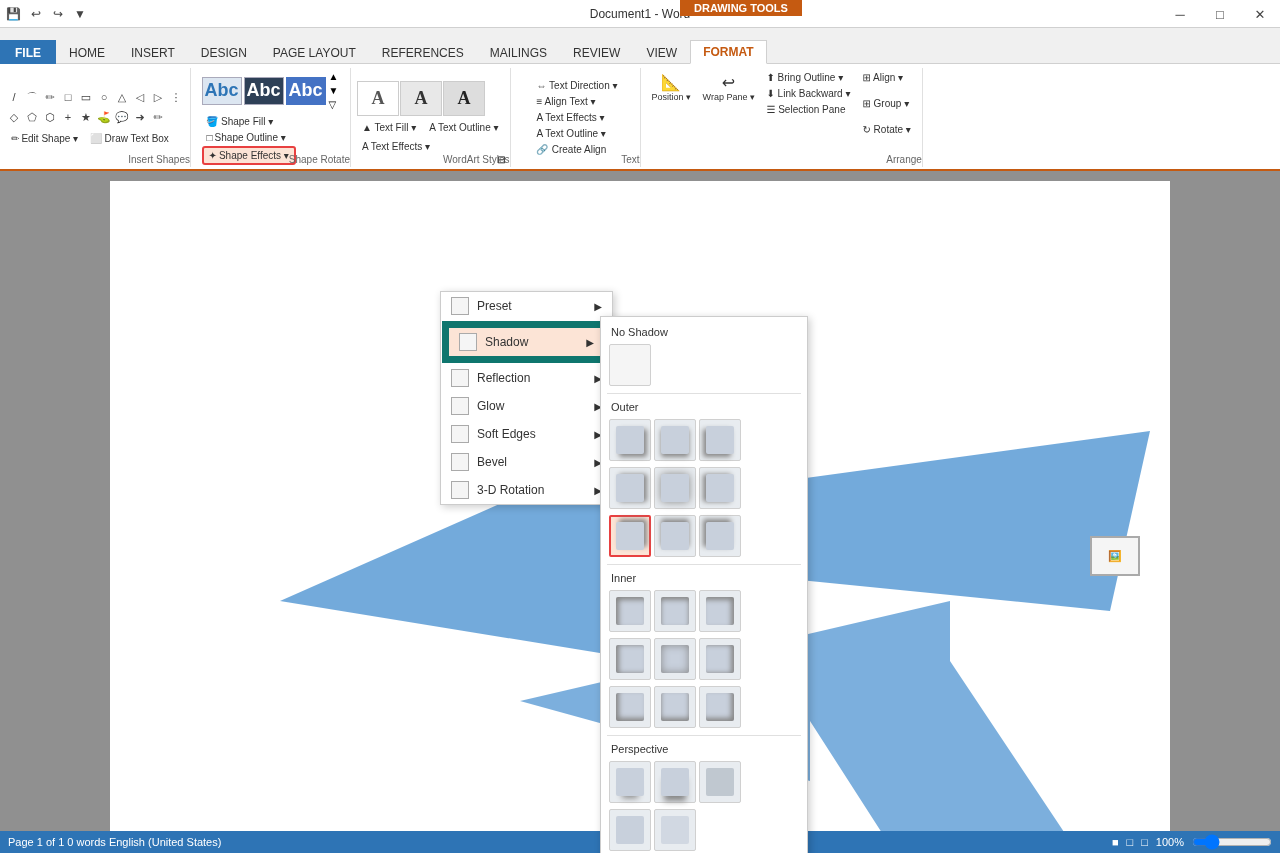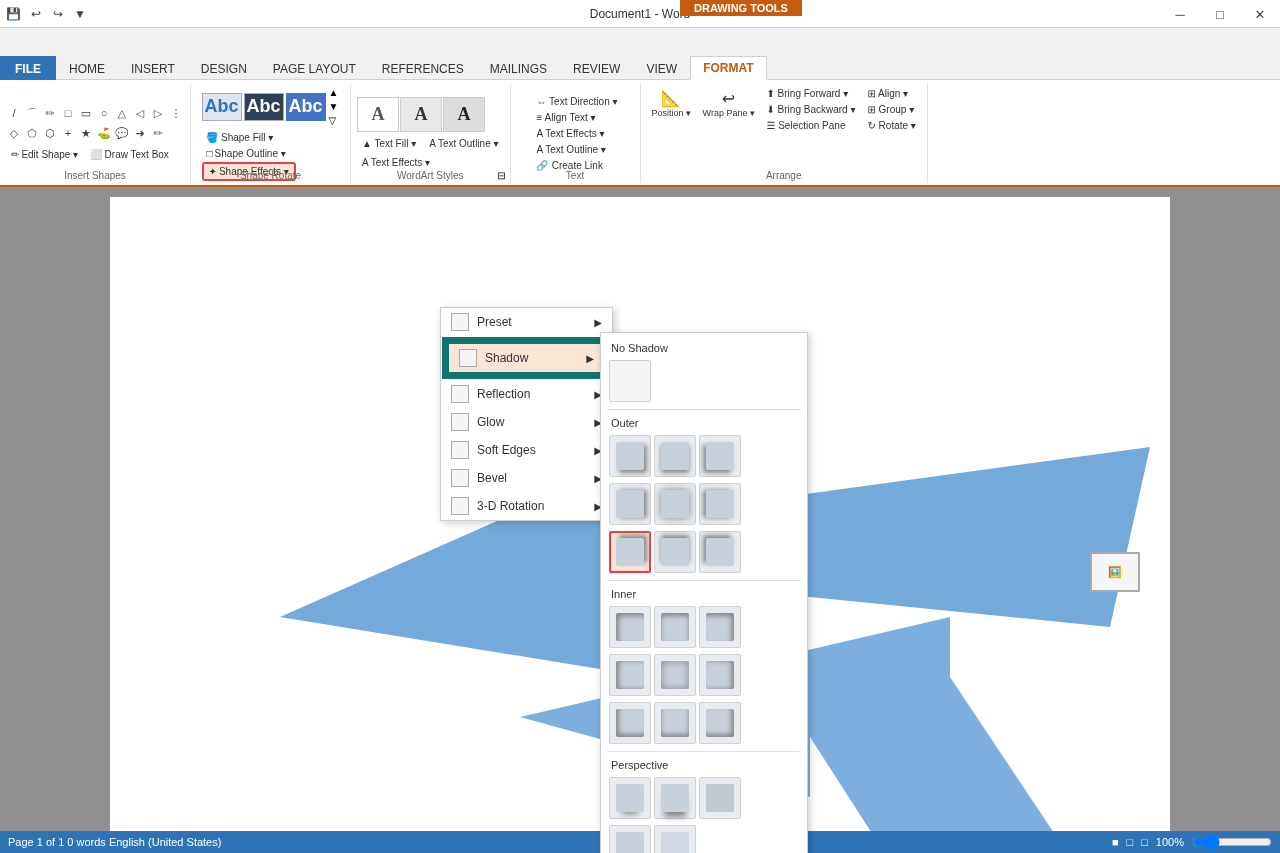--- a/index.html
+++ b/index.html
@@ -48,21 +48,20 @@
       font-size: 12px; cursor: pointer; color: #444;
     }
 
     
     #tabs {
       display: flex;
       background: #f0f0f0;
       border-bottom: 1px solid #d0d0d0;
       height: 36px;
       align-items: flex-end;
-      margin-top: 16px;
     }
     .tab {
       padding: 5px 12px;
       font-size: 12px;
       cursor: pointer;
       color: #333;
       border: 1px solid transparent;
       border-bottom: none;
       margin-bottom: -1px;
       height: 24px;
@@ -100,21 +99,21 @@
       padding: 2px 6px;
       min-width: 60px;
       position: relative;
     }
     .ribbon-group-label {
       font-size: 10px;
       color: #666;
       position: absolute;
       bottom: 2px;
       left: 0; right: 0;
-      text-align: center;
+      text-align: right;
     }
     .ribbon-group-content {
       display: flex;
       flex-wrap: wrap;
       gap: 2px;
       align-items: flex-start;
       flex: 1;
       justify-content: center;
     }
     .ribbon-btn {
@@ -404,45 +403,45 @@
     <div style="position:absolute;bottom:2px;right:4px;font-size:10px;cursor:pointer;">⊟</div>
     <div class="ribbon-group-label">WordArt Styles</div>
   </div>
 
   <div class="ribbon-group" style="min-width:130px;padding-left:10px;">
     <div class="ribbon-group-content" style="flex-direction:column; align-items:flex-start; gap:1px;">
       <div class="ribbon-btn-small">⇔ Text Direction ▾</div>
       <div class="ribbon-btn-small">≡ Align Text ▾</div>
       <div class="ribbon-btn-small">A Text Effects ▾</div>
       <div class="ribbon-btn-small">A Text Outline ▾</div>
-      <div class="ribbon-btn-small">🔗 Create Link</div>
+      <div class="ribbon-btn-small">🔗 Create Align</div>
     </div>
     <div class="ribbon-group-label">Text</div>
   </div>
 
   <div class="ribbon-group" style="min-width:220px;">
     <div class="ribbon-group-content" style="flex-direction:row; align-items:flex-start; gap:2px; flex-wrap:nowrap;">
       <div style="display:flex;flex-direction:column;align-items:center;gap:2px;">
         <div class="ribbon-btn" style="min-width:35px;">
           <span style="font-size:16px;">📐</span>
           <span style="font-size:9px;">Position ▾</span>
         </div>
       </div>
       <div style="display:flex;flex-direction:column;align-items:center;gap:2px;">
         <div class="ribbon-btn" style="min-width:35px;">
           <span style="font-size:16px;">↩</span>
           <span style="font-size:9px;">Wrap Pane ▾</span>
         </div>
       </div>
       <div style="display:flex;flex-direction:column;gap:1px;">
-        <div class="ribbon-btn-small">⬆ Bring Forward ▾</div>
-        <div class="ribbon-btn-small">⬇ Bring Backward ▾</div>
+        <div class="ribbon-btn-small">⬆ Bring Outline ▾</div>
+        <div class="ribbon-btn-small">⬇ Link Backward ▾</div>
         <div class="ribbon-btn-small">☰ Selection Pane</div>
       </div>
-      <div style="display:flex;flex-direction:column;gap:1px;">
+      <div style="display:flex;flex-direction:column;gap:11px;">
         <div class="ribbon-btn-small">⊞ Align ▾</div>
         <div class="ribbon-btn-small">⊞ Group ▾</div>
         <div class="ribbon-btn-small">↻ Rotate ▾</div>
       </div>
     </div>
     <div class="ribbon-group-label">Arrange</div>
   </div>
 </div>
 
 <div id="document-area">

